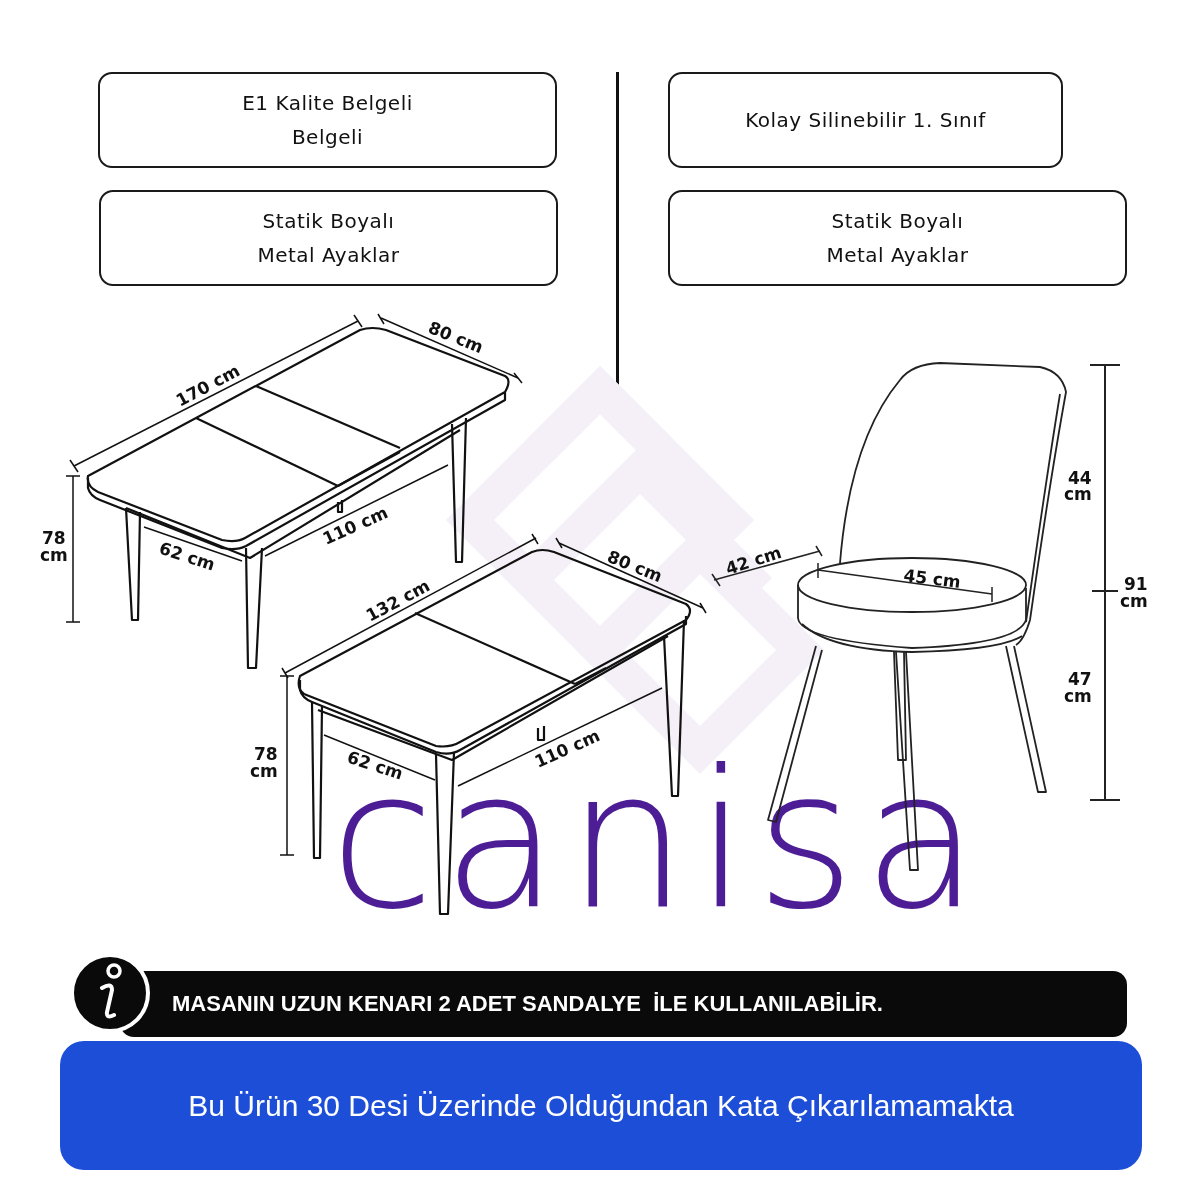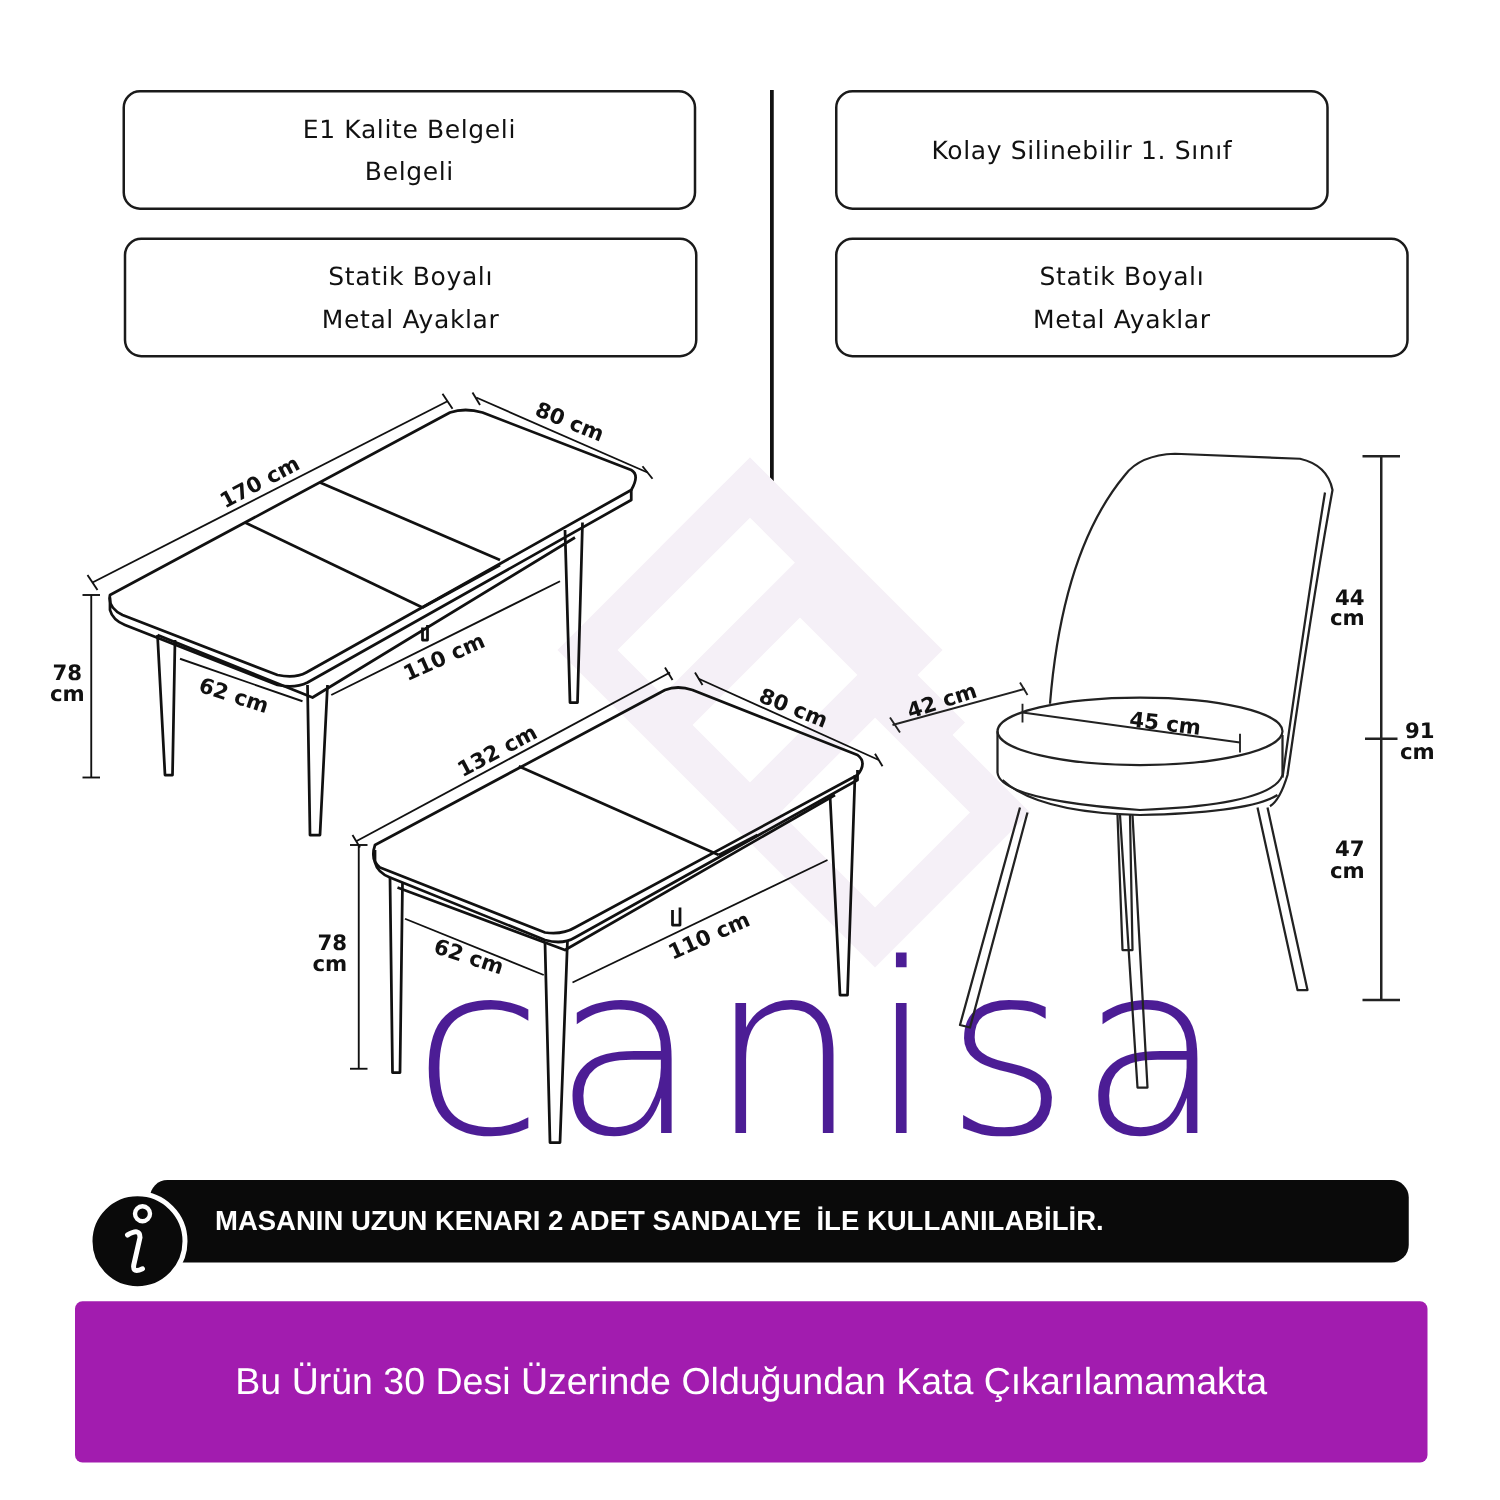--- a/index.html
+++ b/index.html
@@ -13,37 +13,37 @@
   }
   .label-box span { display: block; text-align: center; white-space: nowrap; }
   .divider { position: absolute; left: 616px; top: 72px; width: 3px; height: 355px; background: #111; }
   .watermark-text {
     position: absolute; left: 330px; top: 730px; font-size: 190px; color: #4c1d95;
     font-family: "DejaVu Sans", sans-serif; letter-spacing: 8px; font-weight: 300; z-index: 0;
   }
   svg.drawing { position: absolute; left: 0; top: 0; z-index: 1; }
   .dim { font-family: "DejaVu Sans", sans-serif; font-weight: bold; font-size: 17px; fill: #111; }
   .info-bar {
-    position: absolute; left: 120px; top: 944px; width: 1007px; height: 66px;
+    position: absolute; left: 120px; top: 971px; width: 1007px; height: 66px;
     background: #0a0a0a; border-radius: 14px; display: flex; align-items: center;
     padding-left: 52px; box-sizing: border-box;
   }
   .info-bar span {
     color: #fff; font-family: "Liberation Sans", sans-serif; font-weight: bold;
     font-size: 22px; letter-spacing: 0px; white-space: pre;
   }
   .info-circle {
     position: absolute; left: 70px; top: 953px; width: 80px; height: 80px; border-radius: 50%;
     background: #0a0a0a; border: 4px solid #fff; box-sizing: border-box; z-index: 2;
     display: flex; align-items: center; justify-content: center;
   }
   .info-circle svg { width: 40px; height: 62px; }
   .notice-box {
     position: absolute; left: 60px; top: 1041px; width: 1082px; height: 129px;
-    background: #a21caf; border-radius: 6px; display: flex; flex-direction: column;
+    background: #1d4ed8; border-radius: 24px; display: flex; flex-direction: column;
     align-items: center; justify-content: center;
   }
   .notice-box span {
     color: #fff; font-family: "Liberation Sans", sans-serif; font-size: 30px; line-height: 38px;
     text-align: center; white-space: nowrap;
   }
 </style>
 </head>
 <body>
 

